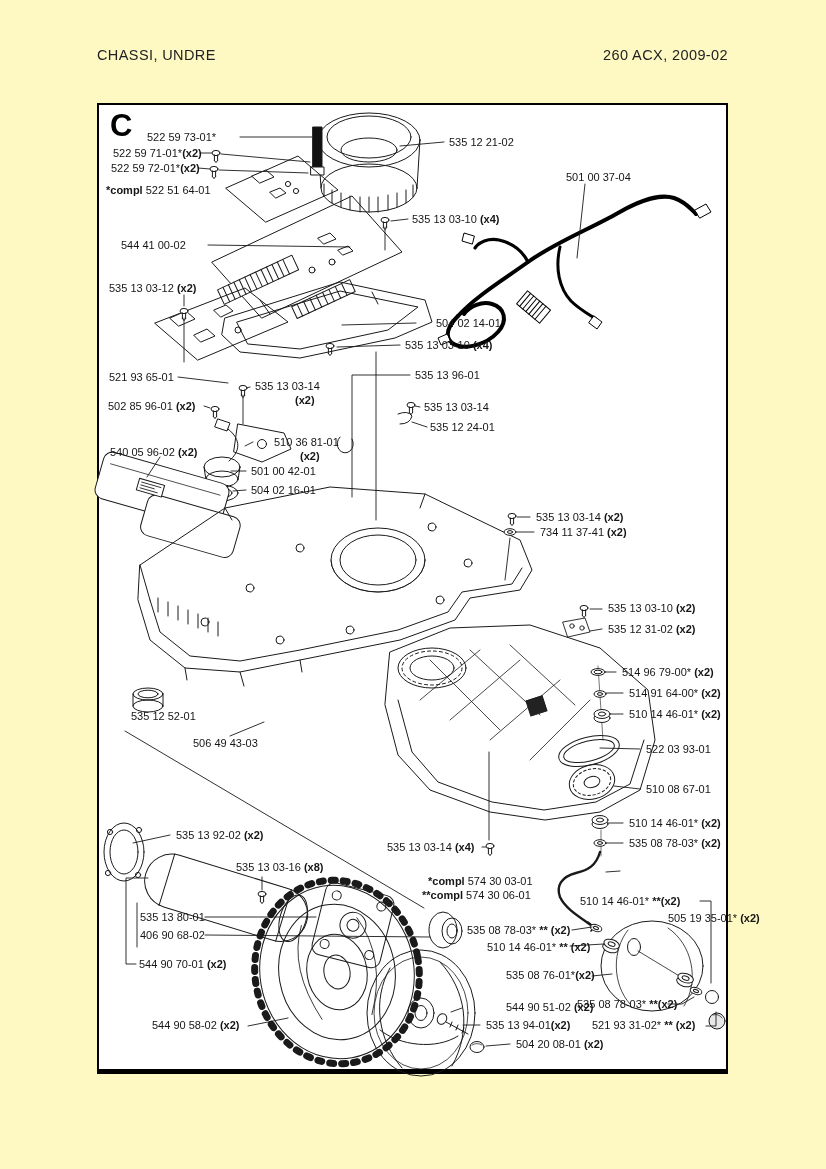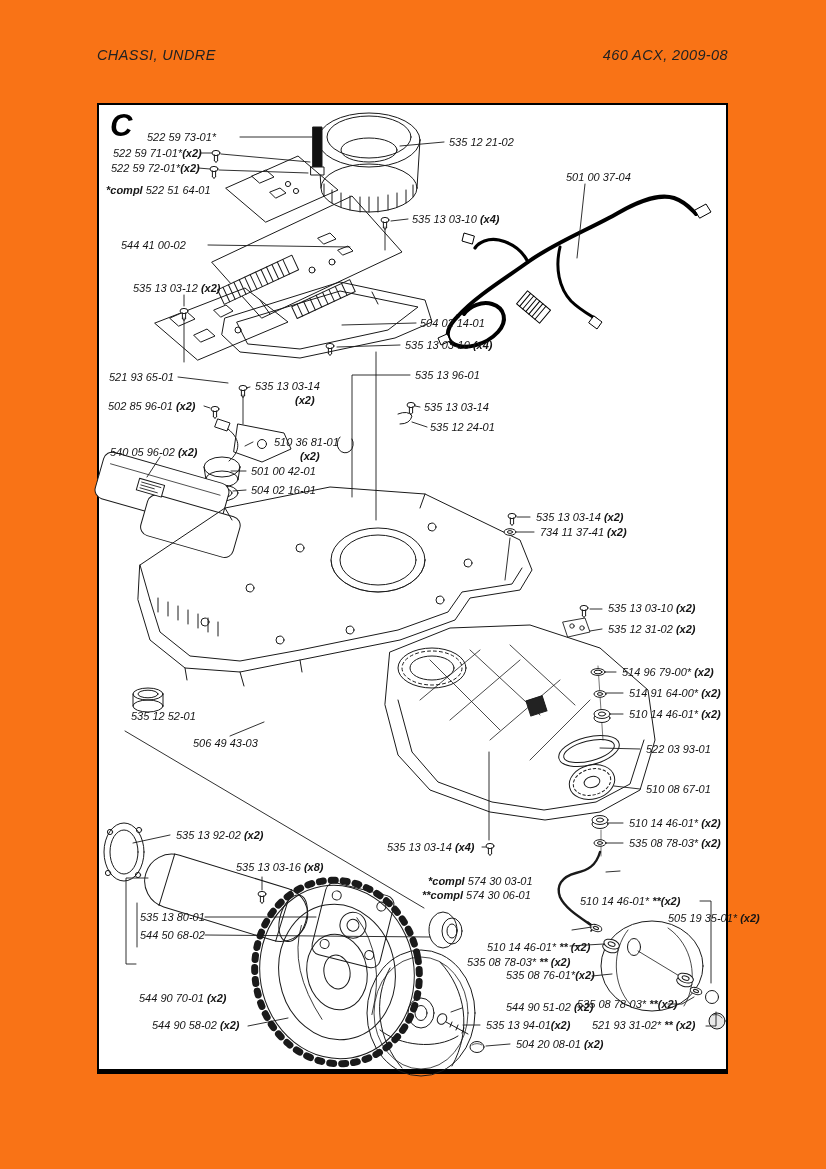--- a/index.html
+++ b/index.html
@@ -1,33 +1,33 @@
 <!DOCTYPE html>
 <html><head>
 <meta charset="utf-8">
 <style>
   html,body{margin:0;padding:0;background:#fff;}
-  #page{position:relative;width:826px;height:1169px;background:#f97316;overflow:hidden;
-        font-family:"Liberation Sans",sans-serif;color:#111;font-style:italic;}
+  #page{position:relative;width:826px;height:1169px;background:#fef9c3;overflow:hidden;
+        font-family:"Liberation Sans",sans-serif;color:#111;}
   .hdr{position:absolute;left:97px;top:47px;width:631px;display:flex;
        justify-content:space-between;font-size:14.5px;letter-spacing:.4px;color:#222;}
   #frame{position:absolute;left:97px;top:103px;width:627px;height:964px;
          border:2px solid #000;border-bottom-width:5px;background:#fff;}
   .cmark{position:absolute;left:110px;top:108px;font-size:31px;font-weight:bold;color:#000;}
   #art{position:absolute;left:0;top:0;width:826px;height:1169px;}
   #labels .lbl{position:absolute;font-size:11px;line-height:13px;white-space:nowrap;color:#151515;}
   #labels .lbl b{font-weight:bold;}
 </style>
 </head>
 <body>
 
 <div id="page">
   <div class="hdr">
     <span>CHASSI,  UNDRE</span>
-    <span>460 ACX, 2009-08</span>
+    <span>260 ACX, 2009-02</span>
   </div>
 
   <div id="frame"></div>
   <div class="cmark">C</div>
 
   <svg id="art" viewBox="0 0 826 1169" fill="none" stroke="#1a1a1a" stroke-width="1" stroke-linecap="round" stroke-linejoin="round">
     <defs>
       <g id="scr">
           <ellipse cx="0" cy="0" rx="4" ry="2.6" fill="#fff"></ellipse>
           <path d="M-1.6,2 L-1.6,7.5 M1.6,2 L1.6,7.5 M-1.6,7.5 L0,9.6 L1.6,7.5"></path>
@@ -317,22 +317,22 @@
 
   <div id="labels">
       <div class="lbl" style="left: 147px; top: 131px;">522 59 73-01*</div>
       <div class="lbl" style="left: 113px; top: 147px;">522 59 71-01*<b>(x2)</b></div>
       <div class="lbl" style="left: 111px; top: 162px;">522 59 72-01*<b>(x2)</b></div>
       <div class="lbl" style="left: 106px; top: 184px;"><b>*compl</b> 522 51 64-01</div>
       <div class="lbl" style="left: 121px; top: 239px;">544 41 00-02</div>
       <div class="lbl" style="left: 449px; top: 136px;">535 12 21-02</div>
       <div class="lbl" style="left: 566px; top: 171px;">501 00 37-04</div>
       <div class="lbl" style="left: 412px; top: 213px;">535 13 03-10<b> (x4)</b></div>
-      <div class="lbl" style="left: 109px; top: 282px; margin-left: 24px;">535 13 03-12<b> (x2)</b></div>
-      <div class="lbl" style="left: 420px; top: 317px;">504 02 14-01</div>
+      <div class="lbl" style="left: 109px; top: 282px;">535 13 03-12<b> (x2)</b></div>
+      <div class="lbl" style="left: 436px; top: 317px;">504 02 14-01</div>
       <div class="lbl" style="left: 405px; top: 339px;">535 13 03-10<b> (x4)</b></div>
       <div class="lbl" style="left: 109px; top: 371px;">521 93 65-01</div>
       <div class="lbl" style="left: 255px; top: 380px;">535 13 03-14</div>
       <div class="lbl" style="left: 295px; top: 394px;"><b>(x2)</b></div>
       <div class="lbl" style="left: 415px; top: 369px;">535 13 96-01</div>
       <div class="lbl" style="left: 108px; top: 400px;">502 85 96-01<b> (x2)</b></div>
       <div class="lbl" style="left: 424px; top: 401px;">535 13 03-14</div>
       <div class="lbl" style="left: 430px; top: 421px;">535 12 24-01</div>
       <div class="lbl" style="left: 257px; top: 436px; padding-left: 17px;">510 36 81-01</div>
       <div class="lbl" style="left: 300px; top: 450px;"><b>(x2)</b></div>
@@ -352,26 +352,26 @@
       <div class="lbl" style="left: 646px; top: 783px;">510 08 67-01</div>
       <div class="lbl" style="left: 629px; top: 817px;">510 14 46-01*<b> (x2)</b></div>
       <div class="lbl" style="left: 629px; top: 837px;">535 08 78-03*<b> (x2)</b></div>
       <div class="lbl" style="left: 176px; top: 829px;">535 13 92-02<b> (x2)</b></div>
       <div class="lbl" style="left: 387px; top: 841px;">535 13 03-14<b> (x4)</b></div>
       <div class="lbl" style="left: 626px; top: 912px; margin-left: 42px;">505 19 35-01*<b> (x2)</b></div>
       <div class="lbl" style="left: 428px; top: 875px;"><b>*compl</b> 574 30 03-01</div>
       <div class="lbl" style="left: 422px; top: 889px;"><b>**compl</b> 574 30 06-01</div>
       <div class="lbl" style="left: 236px; top: 861px; text-align: right;">535 13 03-16<b> (x8)</b></div>
       <div class="lbl" style="left: 580px; top: 895px;">510 14 46-01*<b> **(x2)</b></div>
-      <div class="lbl" style="left: 467px; top: 924px; margin-top: 32px;">535 08 78-03*<b> ** (x2)</b></div>
+      <div class="lbl" style="left: 467px; top: 924px;">535 08 78-03*<b> ** (x2)</b></div>
       <div class="lbl" style="left: 487px; top: 941px;">510 14 46-01*<b> ** (x2)</b></div>
       <div class="lbl" style="left: 140px; top: 911px;">535 13 80-01</div>
-      <div class="lbl" style="left: 140px; top: 929px;">544 50 68-02</div>
+      <div class="lbl" style="left: 140px; top: 929px;">406 90 68-02</div>
       <div class="lbl" style="left: 506px; top: 969px;">535 08 76-01*<b>(x2)</b></div>
-      <div class="lbl" style="left: 139px; top: 992px;">544 90 70-01<b> (x2)</b></div>
+      <div class="lbl" style="left: 139px; top: 958px;">544 90 70-01<b> (x2)</b></div>
       <div class="lbl" style="left: 577px; top: 998px;">535 08 78-03*<b> **(x2)</b></div>
       <div class="lbl" style="left: 592px; top: 1019px;">521 93 31-02*<b> ** (x2)</b></div>
       <div class="lbl" style="left: 152px; top: 1019px;">544 90 58-02<b> (x2)</b></div>
       <div class="lbl" style="left: 466px; top: 1001px; margin-left: 40px;">544 90 51-02<b> (x2)</b></div>
       <div class="lbl" style="left: 486px; top: 1019px;">535 13 94-01<b>(x2)</b></div>
       <div class="lbl" style="left: 516px; top: 1038px;">504 20 08-01<b> (x2)</b></div>
     </div>
 </div>
 
 </body></html>

